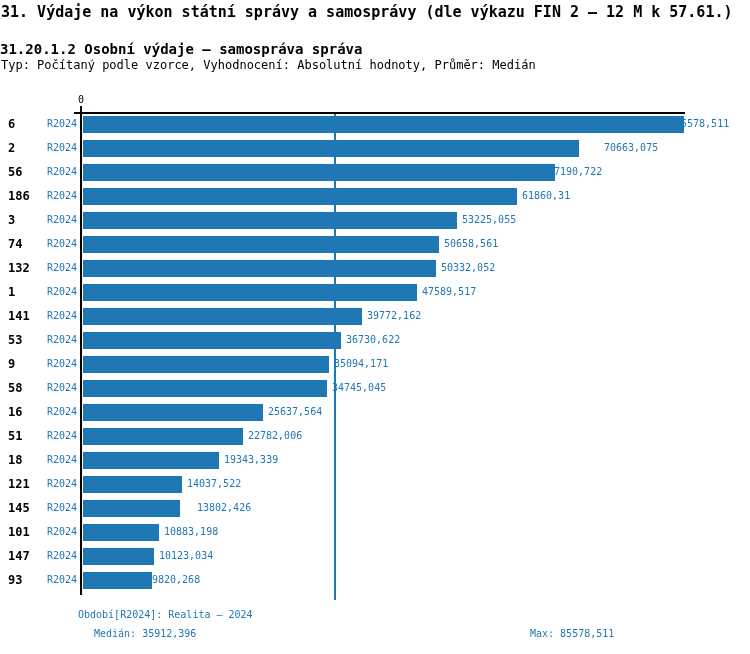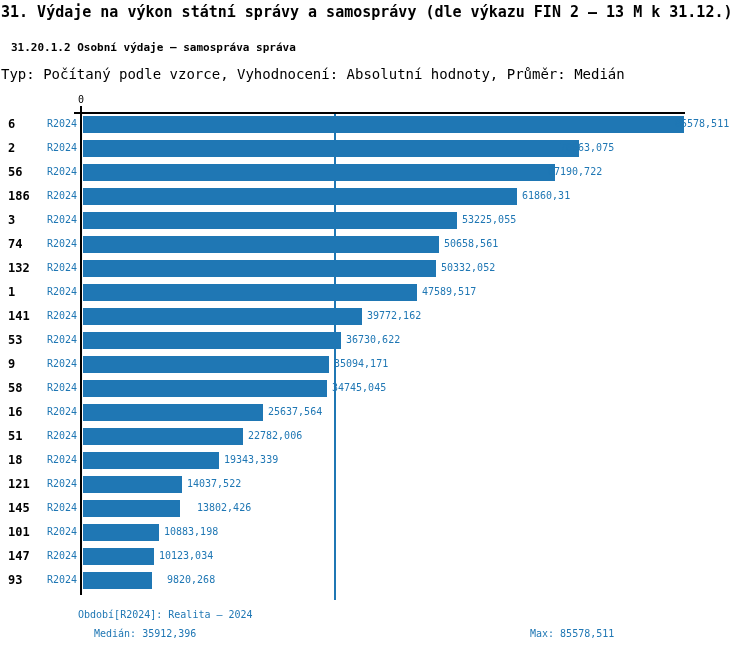--- a/index.html
+++ b/index.html
@@ -10,27 +10,27 @@
     position: relative;
     overflow: hidden;
   }
   .abs { position: absolute; }
   .title {
     left: 1px; top: 3px;
     font-size: 15px; font-weight: bold; color: #000;
     white-space: pre;
   }
   .subtitle {
-    left: 11px; top: 41px;
-    font-size: 11px; font-weight: bold; color: #000;
+    left: 0; top: 41px;
+    font-size: 14px; font-weight: bold; color: #000;
     white-space: pre;
   }
   .meta {
-    left: 1px; top: 66px;
-    font-size: 14px; color: #000;
+    left: 1px; top: 58px;
+    font-size: 12px; color: #000;
     white-space: pre;
   }
   .zero-label {
     left: 70px; top: 94px; width: 22px;
     text-align: center; font-size: 10px; color: #000;
   }
   .y-axis { left: 80px; top: 106px; width: 2px; height: 489px; background: #000; }
   .top-border { left: 74px; top: 112px; width: 611px; height: 2px; background: #000; }
   .median-line { top: 114px; width: 2px; height: 486px; z-index: 0; }
   .rows { left: 0; top: 112px; width: 750px; z-index: 1; }
@@ -50,41 +50,41 @@
   }
   .footer-period { left: 78px; top: 609px; font-size: 10px; white-space: pre; }
   .stat { top: 628px; font-size: 10px; white-space: pre; }
   .stat-median { left: 78px; }
   .stat-min { left: 328px; }
   .stat-max { left: 530px; }
 </style>
 </head>
 <body>
 
-<div class="abs title">31. Výdaje na výkon státní správy a samosprávy (dle výkazu FIN 2 – 13 M k 31.12.)</div>
+<div class="abs title">31. Výdaje na výkon státní správy a samosprávy (dle výkazu FIN 2 – 12 M k 57.61.)</div>
 <div class="abs subtitle">31.20.1.2 Osobní výdaje – samospráva správa</div>
 <div class="abs meta">Typ: Počítaný podle vzorce, Vyhodnocení: Absolutní hodnoty, Průměr: Medián</div>
 
 <div class="abs zero-label">0</div>
 <div class="abs y-axis"></div>
 <div class="abs top-border"></div>
 <div class="abs median-line" style="left: 334px; background: rgb(31, 119, 180);"></div>
 
 <div class="abs rows">
     <div class="row">
       <span class="cat">6</span>
       <span class="series" style="color:#1f77b4">R2024</span>
       <div class="bar" style="width:601px;background:#1f77b4"></div>
       <span class="val" style="left:675px;color:#1f77b4">85578,511</span>
     </div>
     <div class="row">
       <span class="cat">2</span>
       <span class="series" style="color:#1f77b4">R2024</span>
       <div class="bar" style="width:496px;background:#1f77b4"></div>
-      <span class="val" style="left:560px;color:#1f77b4">70663,075</span>
+      <span class="val" style="left:604px;color:#1f77b4">70663,075</span>
     </div>
     <div class="row">
       <span class="cat">56</span>
       <span class="series" style="color:#1f77b4">R2024</span>
       <div class="bar" style="width:472px;background:#1f77b4"></div>
       <span class="val" style="left:548px;color:#1f77b4">67190,722</span>
     </div>
     <div class="row">
       <span class="cat">186</span>
       <span class="series" style="color:#1f77b4">R2024</span>
@@ -178,20 +178,20 @@
     <div class="row">
       <span class="cat">147</span>
       <span class="series" style="color:#1f77b4">R2024</span>
       <div class="bar" style="width:71px;background:#1f77b4"></div>
       <span class="val" style="left:159px;color:#1f77b4">10123,034</span>
     </div>
     <div class="row">
       <span class="cat">93</span>
       <span class="series" style="color:#1f77b4">R2024</span>
       <div class="bar" style="width:69px;background:#1f77b4"></div>
-      <span class="val" style="left:167px;color:#1f77b4">9820,268</span>
+      <span class="val" style="left:152px;color:#1f77b4">9820,268</span>
     </div>
   </div>
 
 <div class="abs footer-period" style="color: rgb(31, 119, 180);">Období[R2024]: Realita – 2024</div>
 <div class="abs stat stat-median" style="color: rgb(31, 119, 180); margin-left: 16px;">Medián: 35912,396</div>
 <div class="abs stat stat-min" style="color: rgb(31, 119, 180); margin-top: 32px;">Min: 9820,268</div>
 <div class="abs stat stat-max" style="color: rgb(31, 119, 180); text-align: right;">Max: 85578,511</div>
 
 </body></html>

